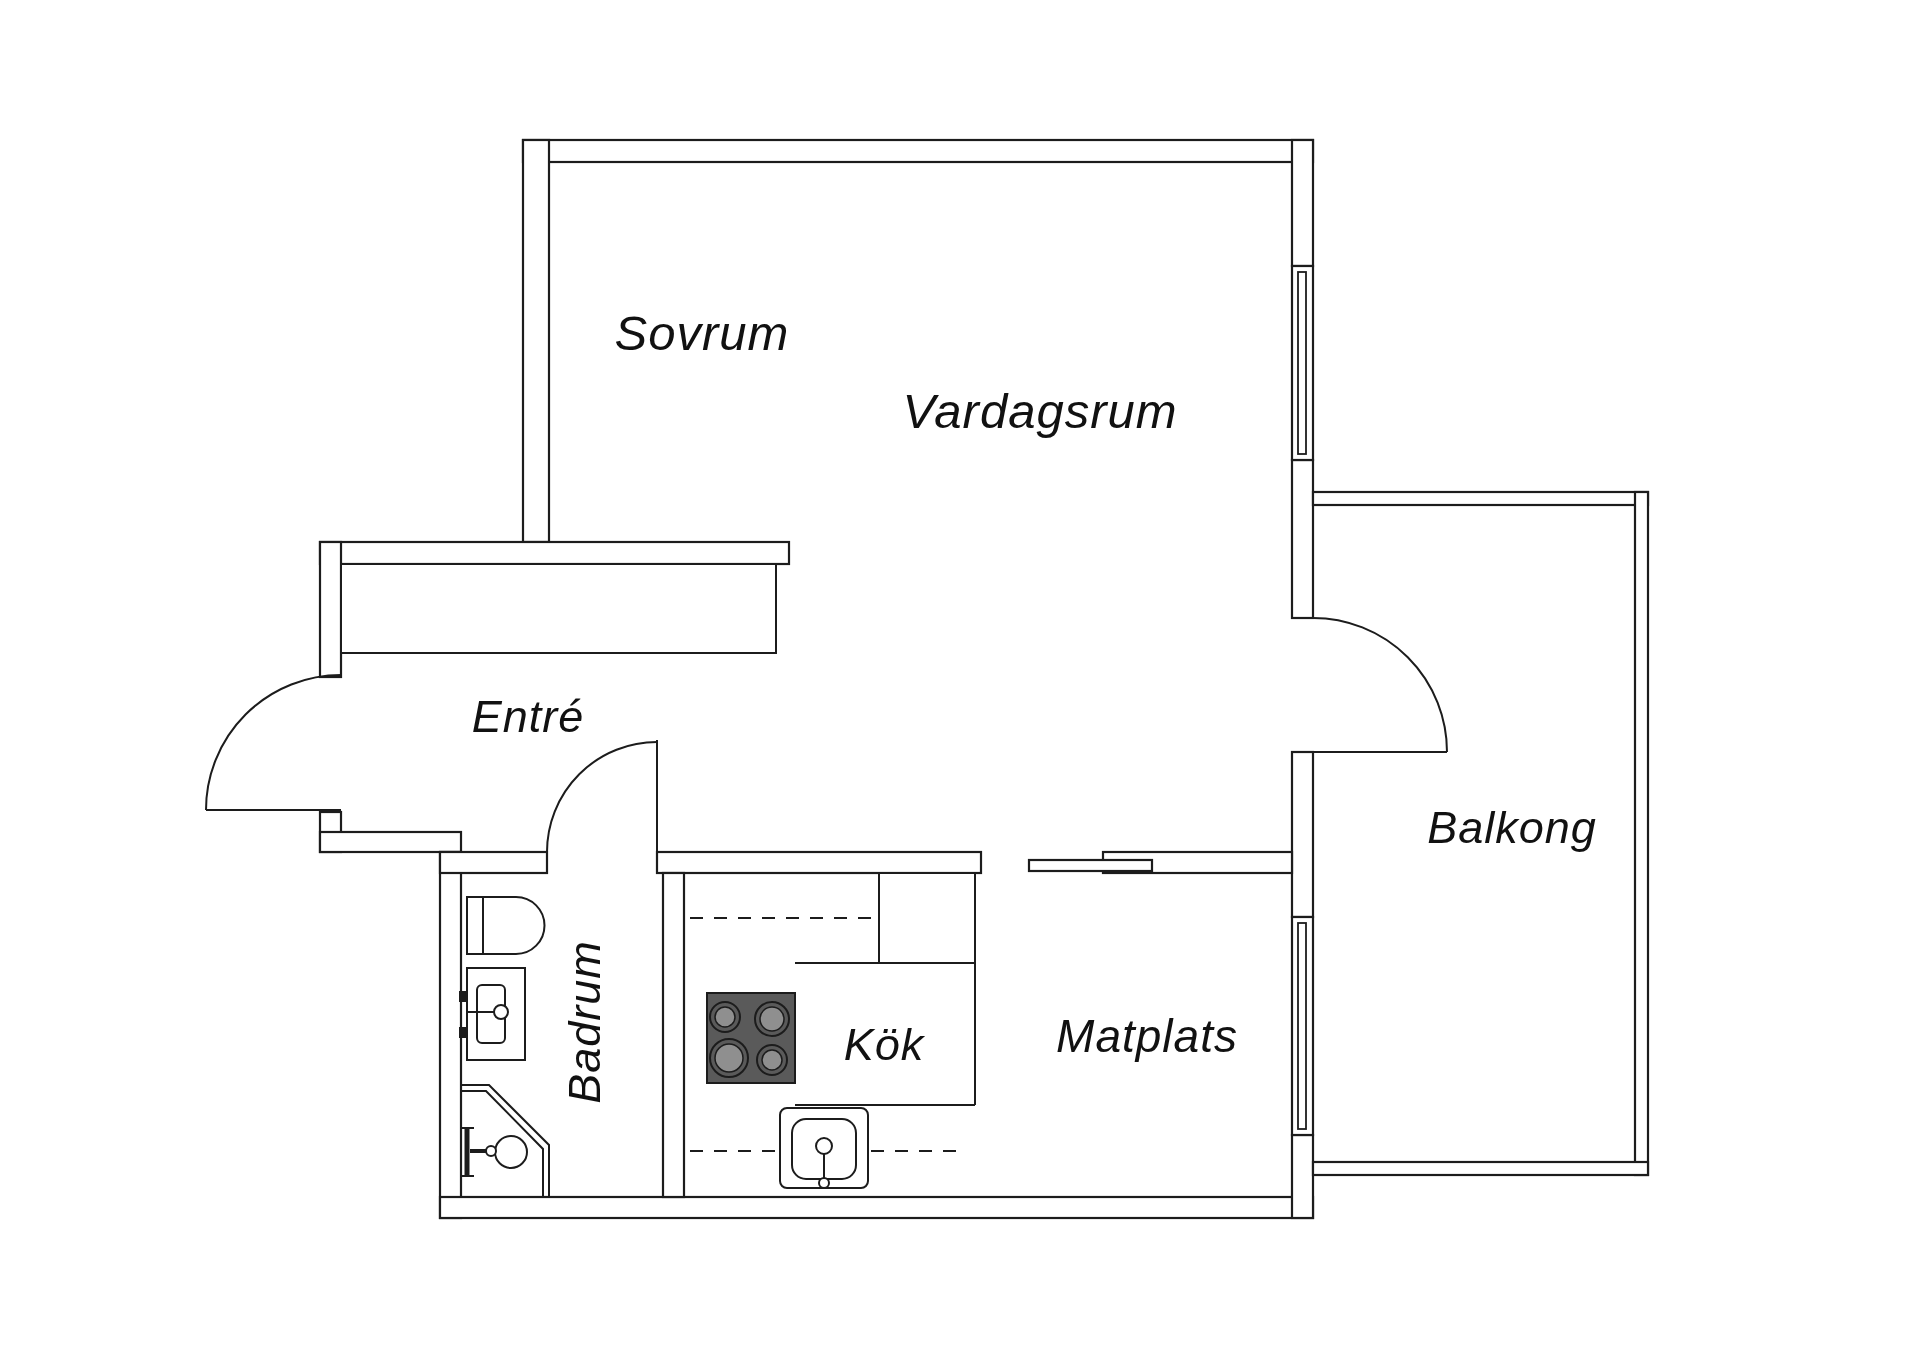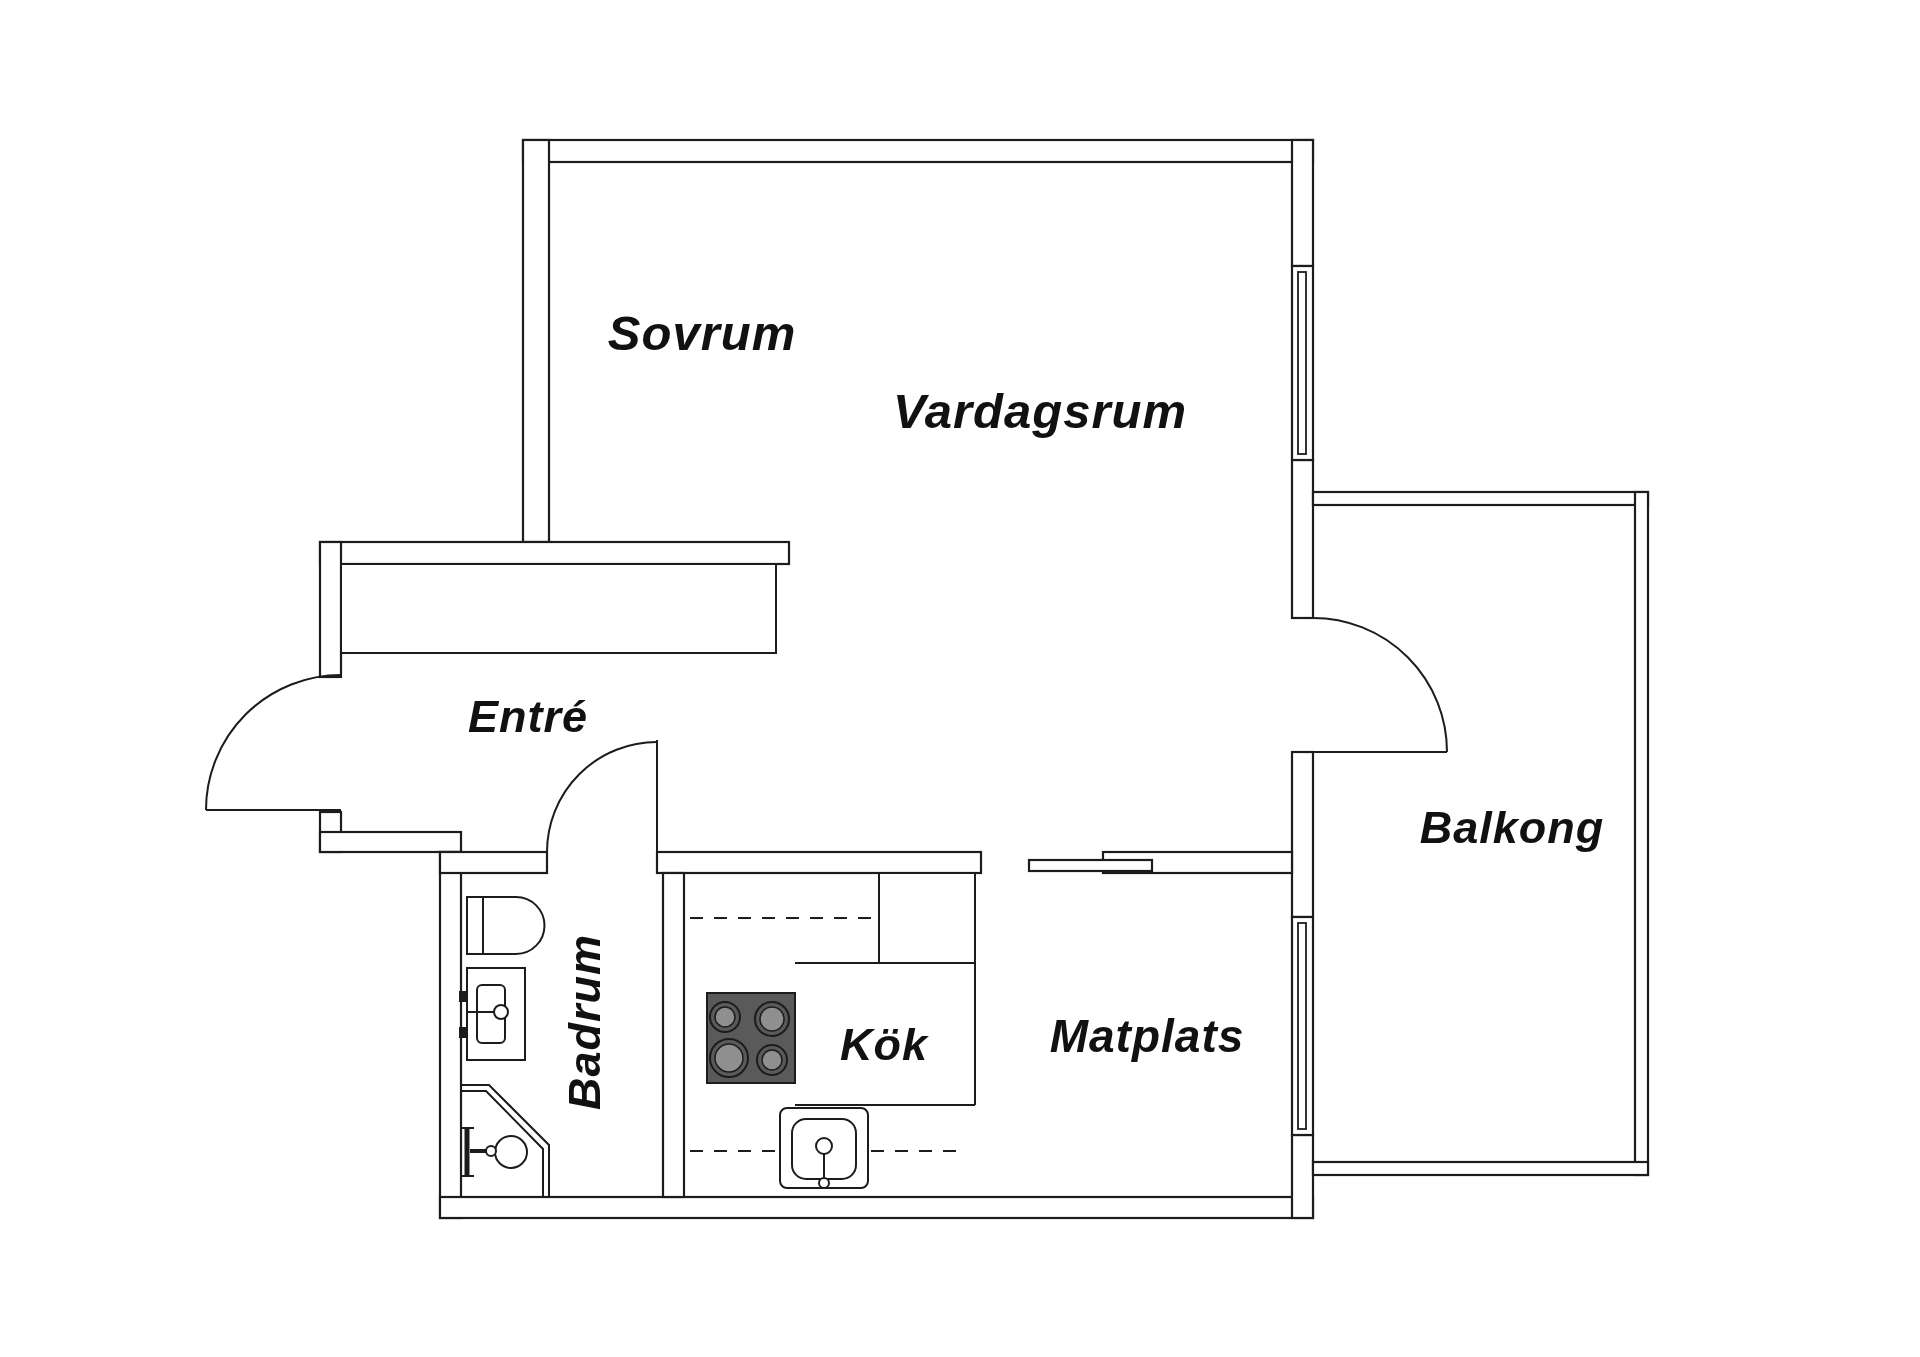--- a/index.html
+++ b/index.html
@@ -1,18 +1,18 @@
 <!DOCTYPE html>
 <html><head>
 <meta charset="utf-8">
 <title>Floor plan</title>
 <style>
   html,body{margin:0;padding:0;background:#ffffff;}
   .stage{position:relative;width:1912px;height:1357px;background:#ffffff;overflow:hidden;
-         font-family:"Liberation Sans",sans-serif;font-weight:bold;}
+         font-family:"Liberation Sans",sans-serif;}
   svg{position:absolute;left:0;top:0;}
   text{font-family:"Liberation Sans",sans-serif;font-style:italic;}
 </style>
 </head>
 <body>
 
 <div class="stage">
   <svg id="plan" width="1920" height="1357" viewBox="0 0 1920 1357" xmlns="http://www.w3.org/2000/svg">
       <rect x="0" y="0" width="1920" height="1357" fill="#ffffff"></rect>
       <rect x="523" y="140" width="790" height="22" fill="#ffffff" stroke="#1c1c1c" stroke-width="2.2"></rect>

